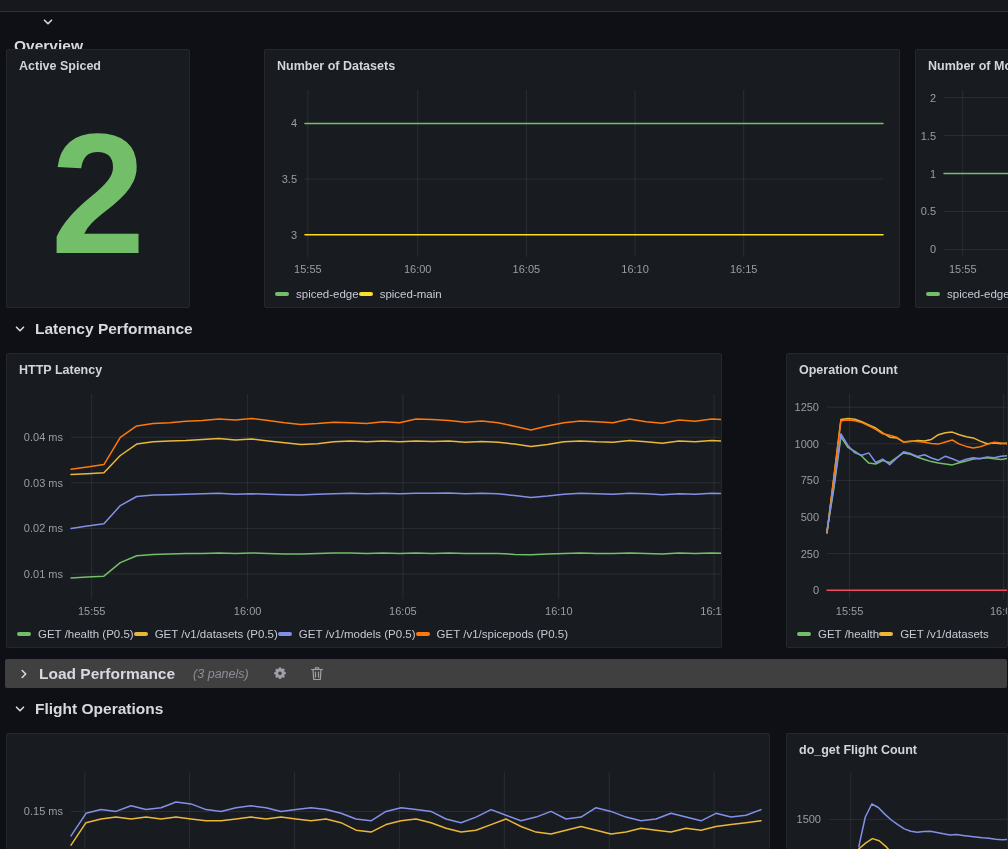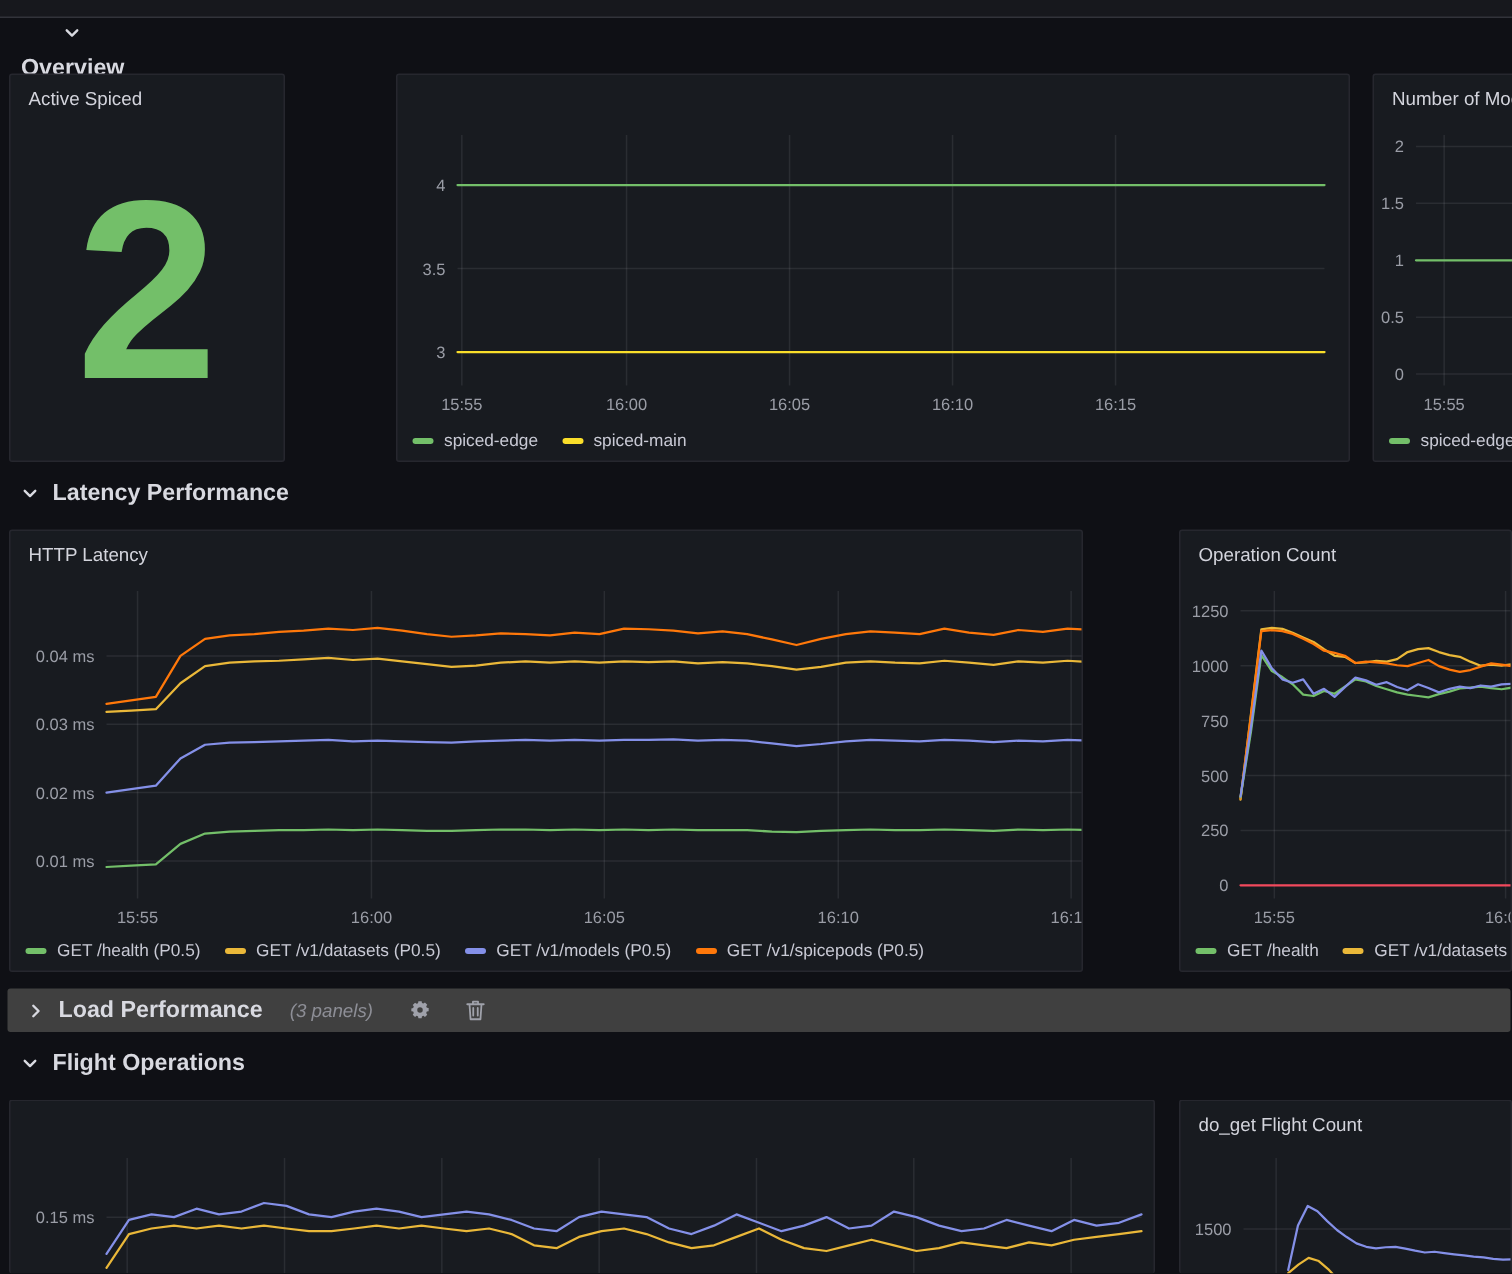--- a/index.html
+++ b/index.html
@@ -26,30 +26,30 @@
   }
   .row-collapsed .rtitle { font-size:15.5px; font-weight:bold; color:#d8d9e0; margin-left:9px; }
   .row-collapsed .rmeta { font-size:12.5px; font-style:italic; color:#8d8e96; margin-left:18px; }
   .row-icon { margin-left:24px; display:flex; align-items:center; color:#9fa1aa; cursor:pointer; }
   .panel {
     position:absolute; background:#181b20; border:1px solid #26272e;
     border-radius:2px; overflow:hidden;
   }
   .panel-title {
     position:absolute; top:0; left:0; right:0; height:30px;
-    padding:9px 12px 0; font-size:12.5px; font-weight:400; color:#d3d4dc;
+    padding:9px 12px 0; font-size:12.5px; font-weight:700; color:#d3d4dc;
     white-space:nowrap; overflow:hidden; cursor:pointer;
   }
   .chart { position:absolute; left:8px; right:8px; }
   .chart-std { top:34px; bottom:28px; }
   .chart-lat { top:34px; bottom:26px; }
   .chart-cut { top:32px; bottom:0; }
   .chart svg { overflow:visible; display:block; }
   .legend {
-    position:absolute; left:10px; bottom:7px; display:flex; gap:16px;
+    position:absolute; left:10px; bottom:7px; display:flex; gap:0;
     white-space:nowrap; align-items:center;
   }
   .legend-item { display:inline-flex; align-items:center; gap:7px; font-size:11.5px; color:#c8c9d4; cursor:pointer; }
   .swatch { display:inline-block; width:14px; height:4px; border-radius:2px; flex:none; }
   .stat-wrap {
     position:absolute; top:30px; left:0; right:0; bottom:0;
     display:flex; align-items:center; justify-content:center;
   }
   .stat-value { font-size:170px; font-weight:bold; line-height:1; }
   text { font-family:"Liberation Sans", sans-serif; }
@@ -67,20 +67,21 @@
 </div>
 
 <div class="panel" style="left:6px; top:49px; width:184px; height:259px;">
   <div class="panel-title">Active Spiced</div>
   <div class="stat-wrap">
     <span class="stat-value" style="color:#73BF69;">2</span>
   </div>
 </div>
 
 <div class="panel" style="left:264px; top:49px; width:636px; height:259px;">
+  <div class="panel-title">Number of Datasets</div>
   <div class="chart chart-std">
       <svg width="618" height="195">
         <line x1="34.89" x2="34.89" y1="6" y2="173" stroke="rgba(204,204,220,0.10)" stroke-width="1"></line>
         <text x="34.89" y="189" text-anchor="middle" fill="#9a9da6" font-size="11">15:55</text>
         <line x1="144.71" x2="144.71" y1="6" y2="173" stroke="rgba(204,204,220,0.10)" stroke-width="1"></line>
         <text x="144.71" y="189" text-anchor="middle" fill="#9a9da6" font-size="11">16:00</text>
         <line x1="253.374" x2="253.374" y1="6" y2="173" stroke="rgba(204,204,220,0.10)" stroke-width="1"></line>
         <text x="253.374" y="189" text-anchor="middle" fill="#9a9da6" font-size="11">16:05</text>
         <line x1="362.03799999999995" x2="362.03799999999995" y1="6" y2="173" stroke="rgba(204,204,220,0.10)" stroke-width="1"></line>
         <text x="362.03799999999995" y="189" text-anchor="middle" fill="#9a9da6" font-size="11">16:10</text>

